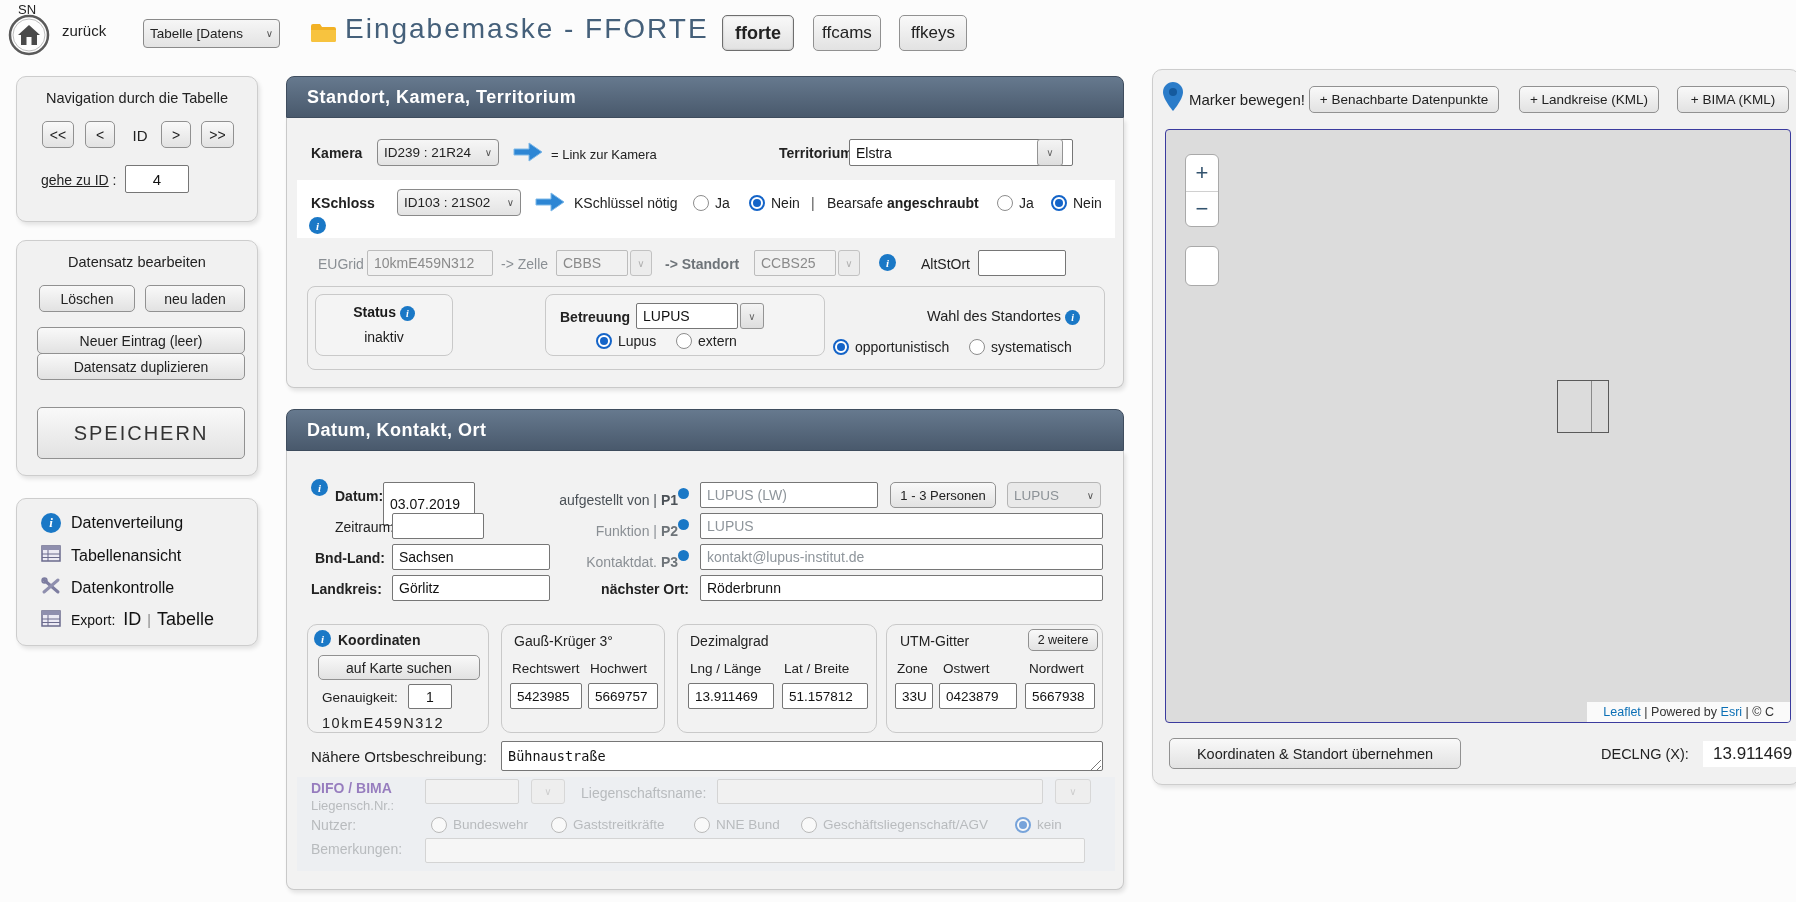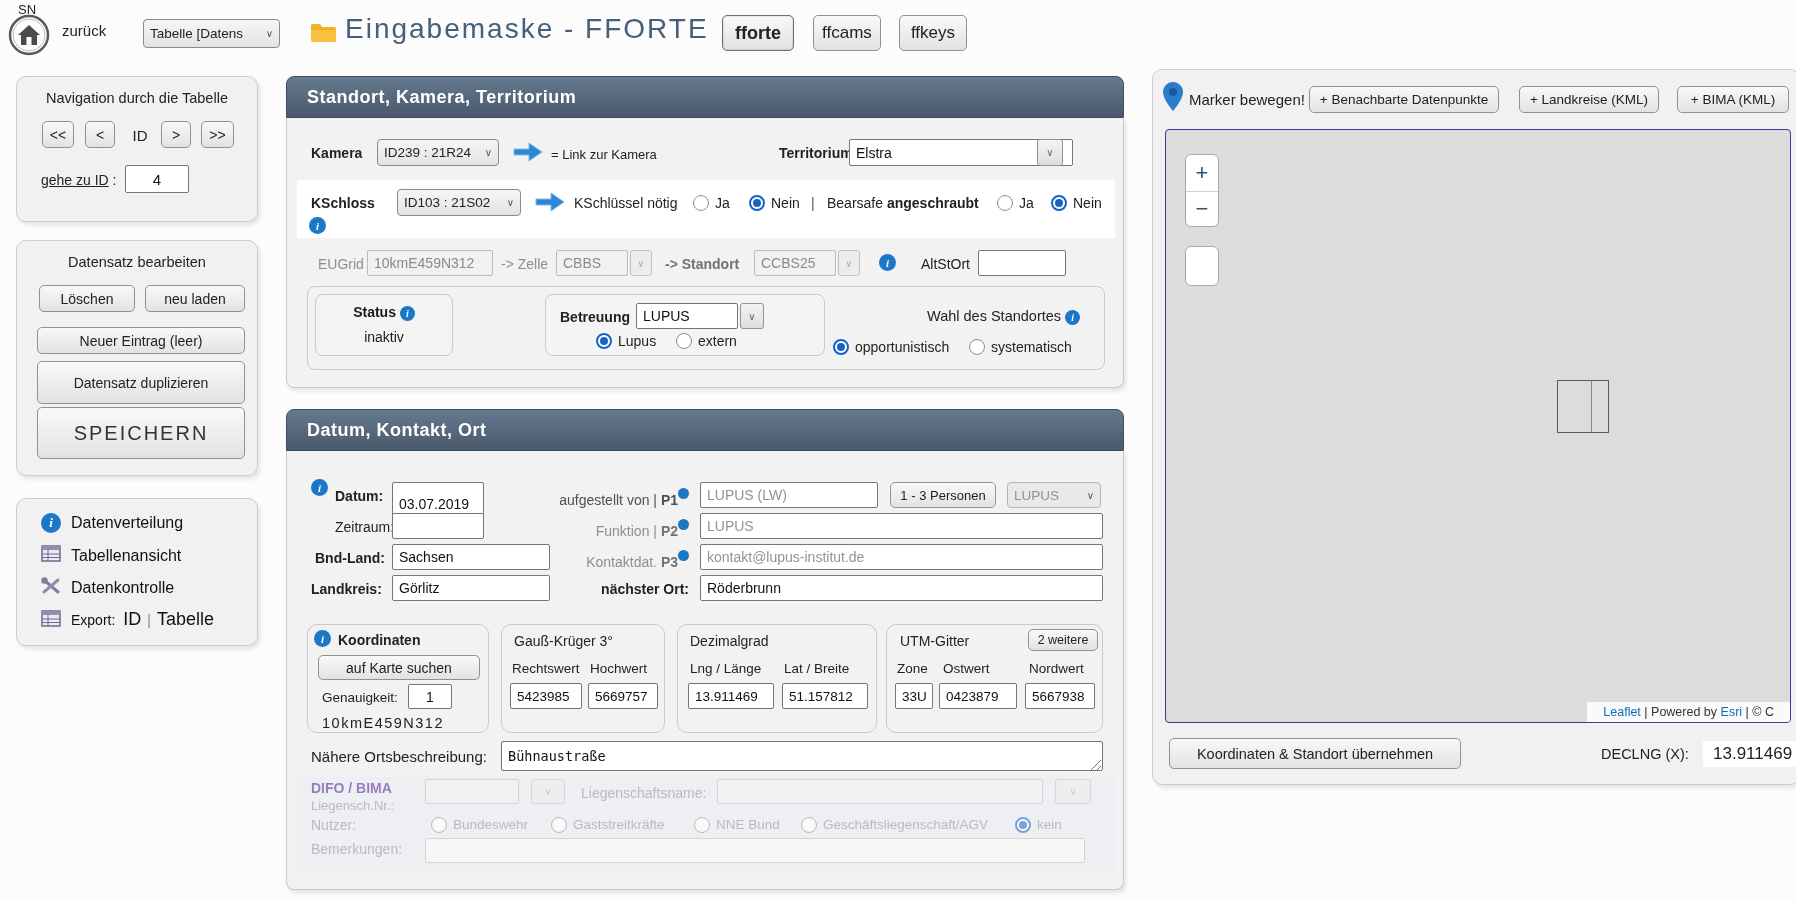--- a/index.html
+++ b/index.html
@@ -116,21 +116,21 @@
       <span>:</span>
     </div>
     <input class="ipt center" style="left: 108px; top: 88px; width: 64px; height: 28px; font-size: 15px;" value="4">
   </div>
 
   <div class="box" style="left:16px;top:240px;width:242px;height:236px;">
     <div class="lbl" style="left:0;right:0;top:13px;text-align:center;font-size:14.5px;position:absolute;">Datensatz bearbeiten</div>
     <div class="btn" style="left:22px;top:44px;width:96px;height:27px;">Löschen</div>
     <div class="btn" style="left:128px;top:44px;width:100px;height:27px;">neu laden</div>
     <div class="btn" style="left:20px;top:86px;width:208px;height:27px;">Neuer Eintrag (leer)</div>
-    <div class="btn" style="left:20px;top:120px;width:208px;height:43px;">Datensatz duplizieren</div>
+    <div class="btn" style="left:20px;top:112px;width:208px;height:27px;">Datensatz duplizieren</div>
     <div class="btn" style="left:20px;top:166px;width:208px;height:52px;font-size:20px;letter-spacing:2px;color:#333;">SPEICHERN</div>
   </div>
 
   <div class="box" style="left:16px;top:498px;width:242px;height:148px;">
     <div class="sidebar-row" style="left:24px;top:14px;">
       <span class="info" style="position:static;width:20px;height:20px;font-size:13px;">i</span>
       <span>Datenverteilung</span>
     </div>
     <div class="sidebar-row" style="left:24px;top:46px;">
       <span><svg width="20" height="17" viewBox="0 0 20 17">
@@ -263,21 +263,21 @@
   </div>
 
   <div class="panel" style="left:286px;top:409px;width:838px;height:481px;">
     <div class="phead">
       <span>Datum, Kontakt, Ort</span>
     </div>
     <div class="pbody" style="top:42px;height:439px;">
 
       <div class="info" style="left:24px;top:28px;">i</div>
       <div class="lbl b" style="left:48px;top:37px;">Datum:</div>
-      <input class="ipt" style="left: 105px; top: 31px; width: 92px; height: 44px;" value="03.07.2019">
+      <input class="ipt" style="left: 96px; top: 31px; width: 92px; height: 44px;" value="03.07.2019">
       <div class="lbl" style="left:230px;top:37px;width:172px;text-align:right;color:#4b5157;">
         <span>aufgestellt von |</span>
         <span style="font-weight:bold;">P1</span><span class="supinfo"></span>
       </div>
       <input class="ipt dim" style="left: 413px; top: 31px; width: 178px; height: 26px;" value="LUPUS (LW)">
       <div class="btn" style="left:603px;top:31px;width:106px;height:26px;font-size:13px;">1 - 3 Personen</div>
       <div class="sel dis" style="left:720px;top:31px;width:94px;height:26px;">
         <span style="overflow:hidden;">LUPUS (LW</span>
         <span class="chev">∨</span>
       </div>

